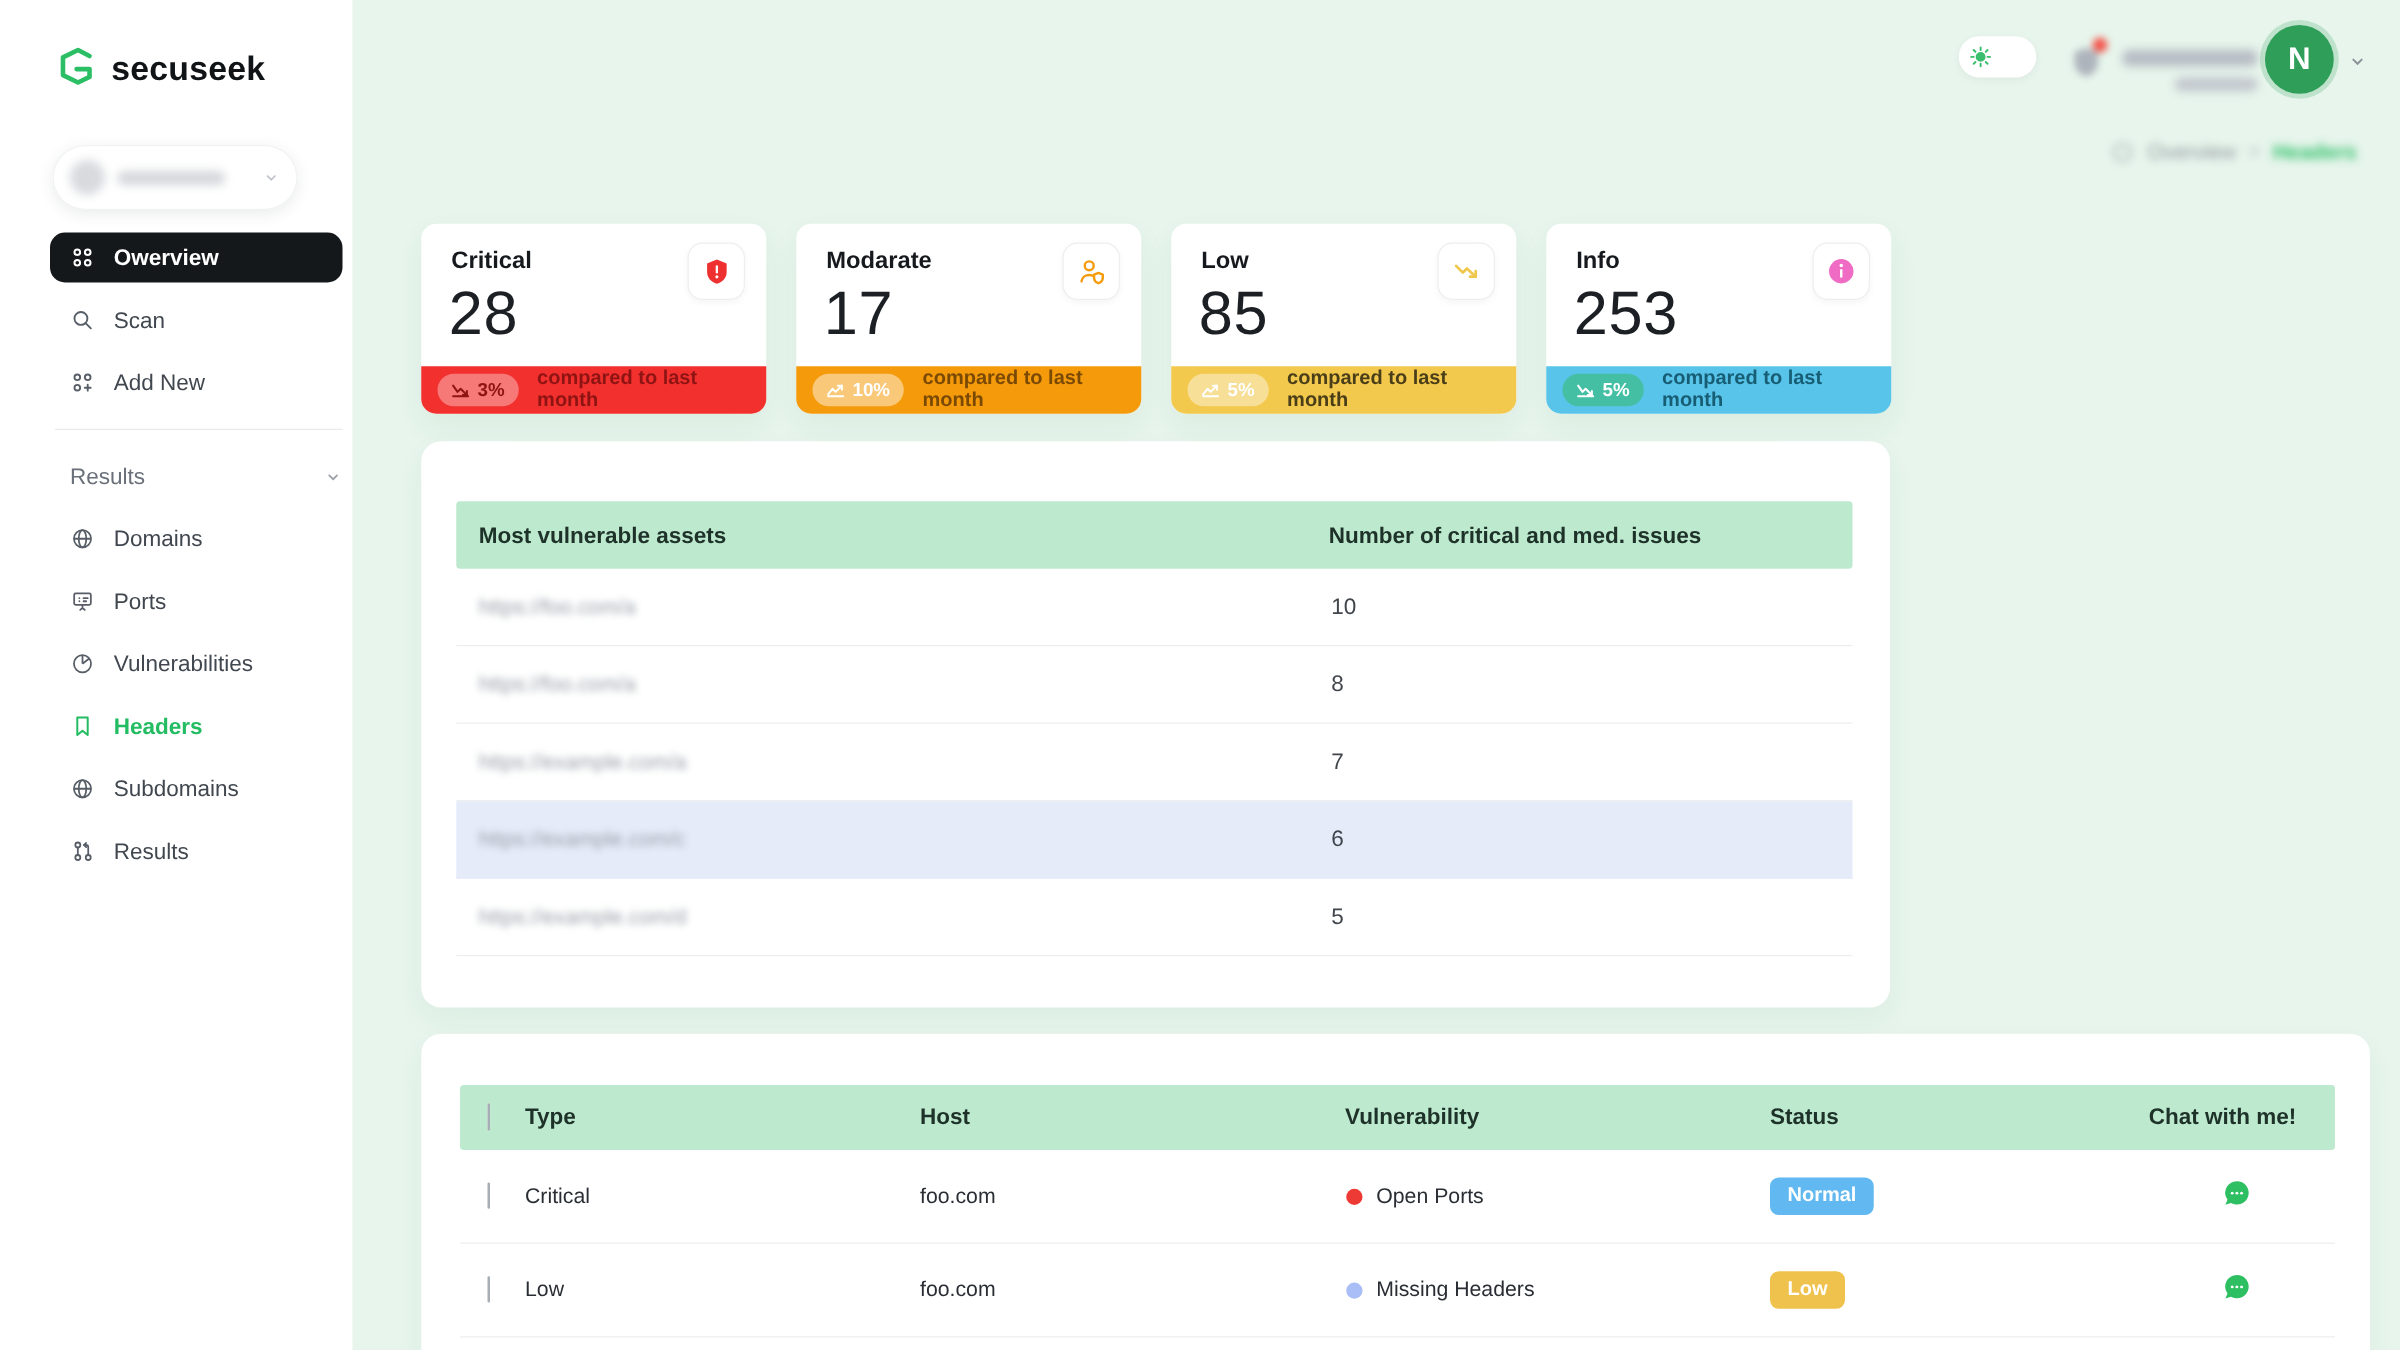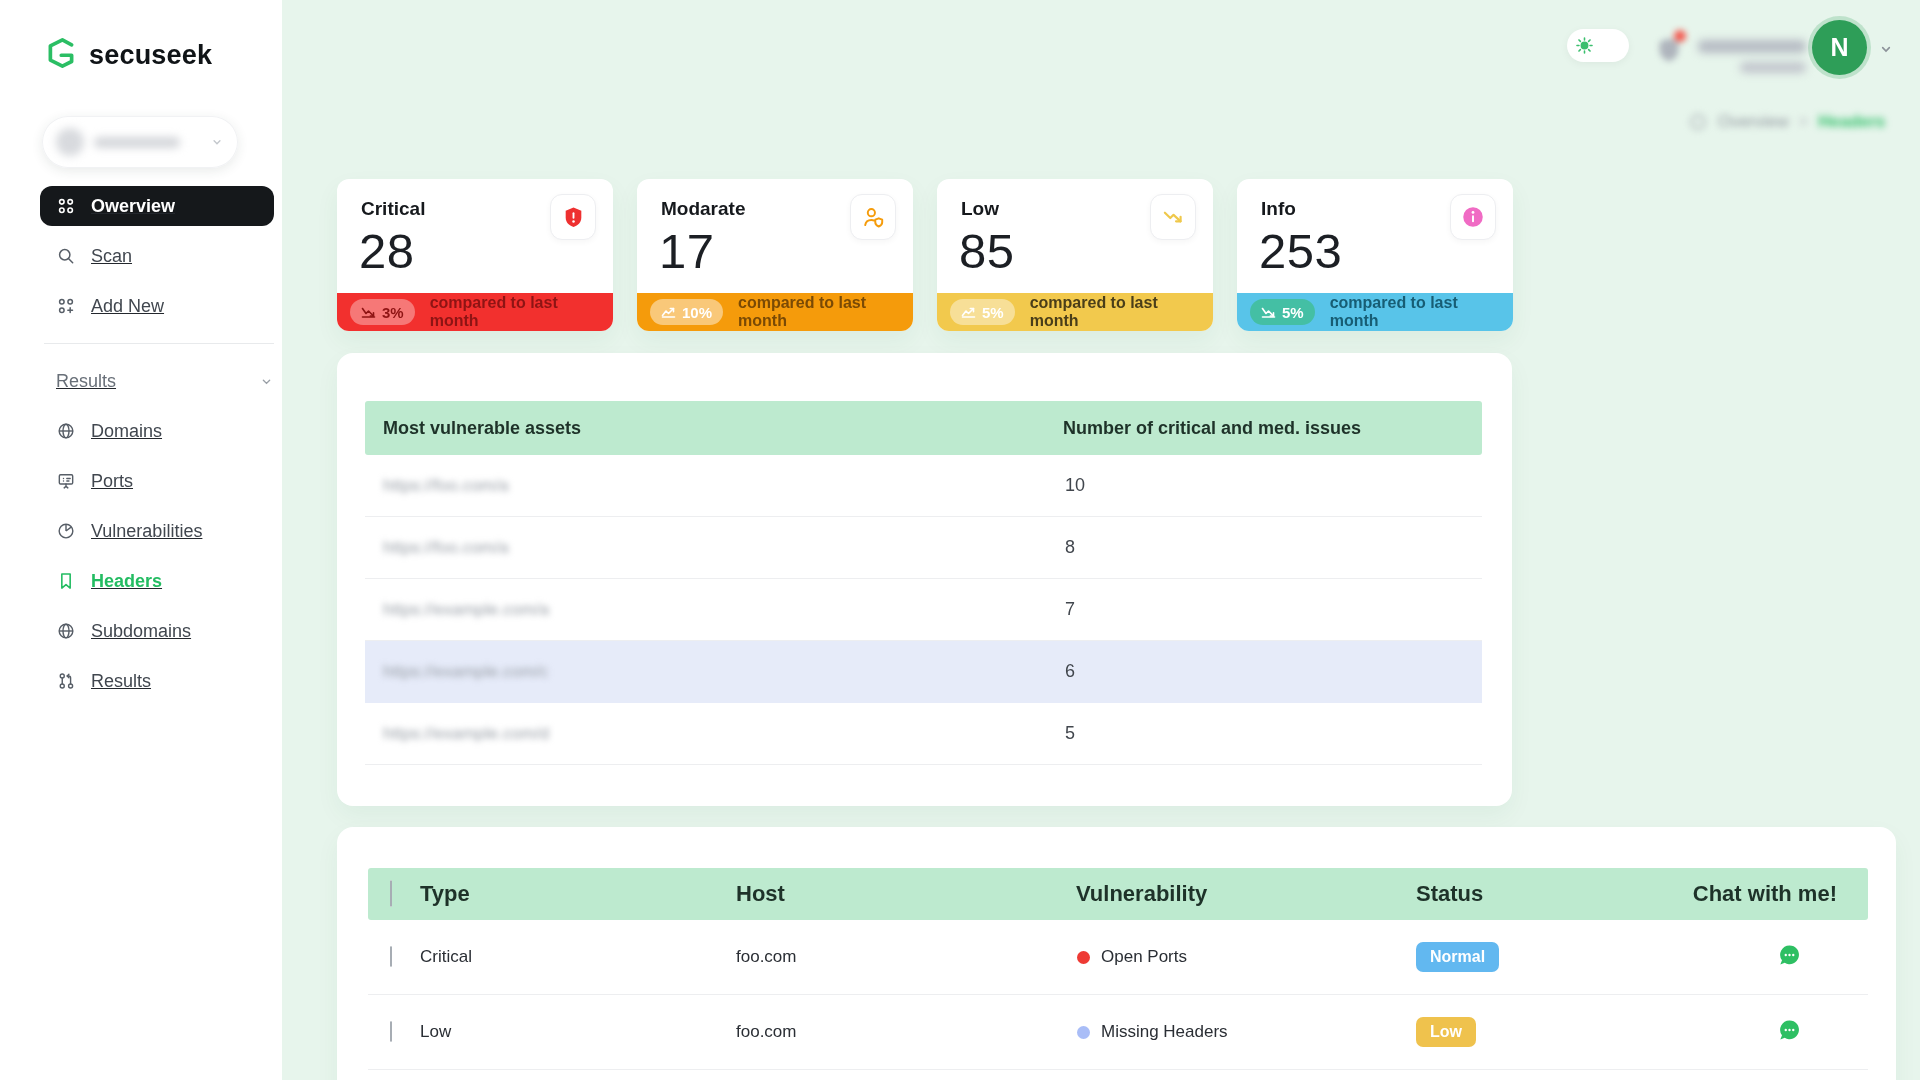--- a/index.html
+++ b/index.html
@@ -15,21 +15,21 @@
   .logo { position:absolute; left:44px; top:36px; display:flex; align-items:center; gap:11px; }
   .logo-text { font-size:27px; font-weight:800; color:#101417; letter-spacing:.2px; }
   .domain-pill {
     position:absolute; left:42px; top:116px; width:196px; height:52px; border-radius:26px;
     background:#fff; box-shadow:0 3px 12px rgba(40,60,50,.10), inset 0 0 0 1px #F1F2F4;
     display:flex; align-items:center; gap:10px; padding:0 14px; filter:blur(0.3px);
   }
   .domain-blur { filter:blur(4px); display:flex; align-items:center; gap:10px; flex:1; }
   .domain-avatar { width:28px; height:28px; border-radius:50%; background:#D8DADE; }
   .domain-blob { width:86px; height:11px; border-radius:5px; background:#D4D6DA; }
-  .nav { position:absolute; left:0; top:181px; width:320px;text-decoration:underline; }
+  .nav { position:absolute; left:0; top:181px; width:320px; }
   .nav-item { display:flex; align-items:center; gap:15px; height:50px; padding-left:56px;
               font-size:18px; color:#41474F; font-weight:500; cursor:pointer; }
   .nav-item .ico { width:20px; height:20px; flex:0 0 20px; display:grid; place-items:center; }
   .nav-item.active { margin:5px 46px 5px 40px; height:40px; padding-left:16px; border-radius:12px;
                      background:#15181B; color:#FFFFFF; font-weight:600; }
   .nav-item.green { color:#23BC62; font-weight:600; }
   .nav-divider { height:1px; background:#E8EAEC; margin:12px 46px 12px 44px; }
   .nav-section { display:flex; align-items:center; height:50px; padding:0 46px 0 56px;
                  font-size:18px; color:#697079; font-weight:500; }
   .nav-section .spacer { flex:1; }
@@ -73,21 +73,21 @@
   .assets-header .c2 { position:absolute; left:698px; }
   .assets-rows { position:absolute; left:28px; right:30px; top:102px; }
   .asset-row { position:relative; height:62px; display:flex; align-items:center; border-bottom:1px solid #EDEEF0; }
   .asset-row.highlighted { background:#E6EBF9; border-bottom-color:#E6EBF9; }
   .asset-url { padding-left:18px; font-size:17px; color:#9AA0A8; filter:blur(3px); }
   .asset-count { position:absolute; left:700px; font-size:18px; color:#41464D; }
   
   .issues-panel { position:absolute; left:337px; top:827px; width:1559px; height:300px;
                   background:#fff; border-radius:16px 16px 0 0; box-shadow:0 10px 24px rgba(27,94,58,.05); }
   .issues-header { position:absolute; left:31px; right:28px; top:41px; height:52px; background:#BDEACF;
-                   border-radius:3px; font-size:22px; font-weight:600; color:#1E3229; }
+                   border-radius:3px; font-size:18px; font-weight:600; color:#1E3229; }
   .ih { position:absolute; top:50%; transform:translateY(-50%); }
   .ih-check { left:22px; } .ih-type { left:52px; } .ih-host { left:368px; } .ih-vuln { left:708px; }
   .ih-status { left:1048px; } .ih-chat { right:31px; }
   .issue-row { position:absolute; left:31px; right:28px; height:75px; border-bottom:1px solid #EDEEF0; }
   .issue-row.r0 { top:93px; } .issue-row.r1 { top:168px; }
   .cell { position:absolute; top:50%; transform:translateY(-50%); font-size:17px; color:#2A2E34; }
   .cl-check { left:22px; } .cl-type { left:52px; } .cl-host { left:368px; }
   .cl-vuln { left:709px; display:flex; align-items:center; gap:11px; }
   .vuln-dot { width:13px; height:13px; border-radius:50%; }
   .cl-status { left:1048px; }

